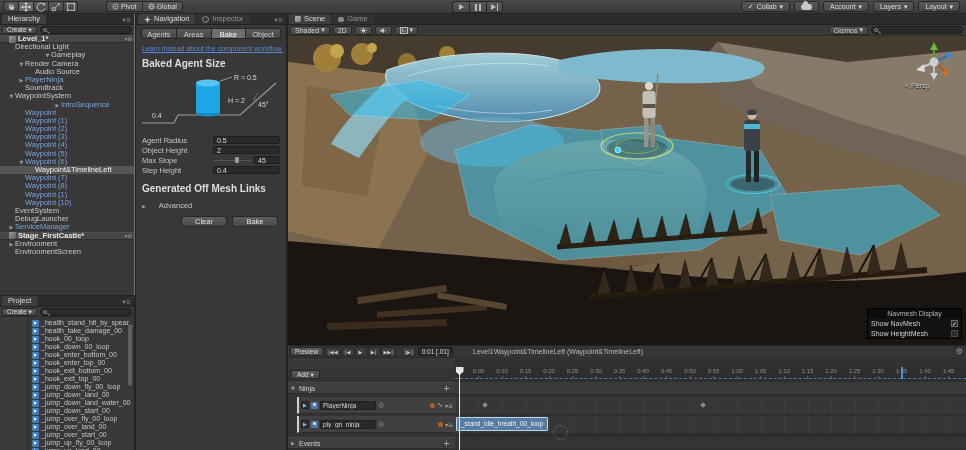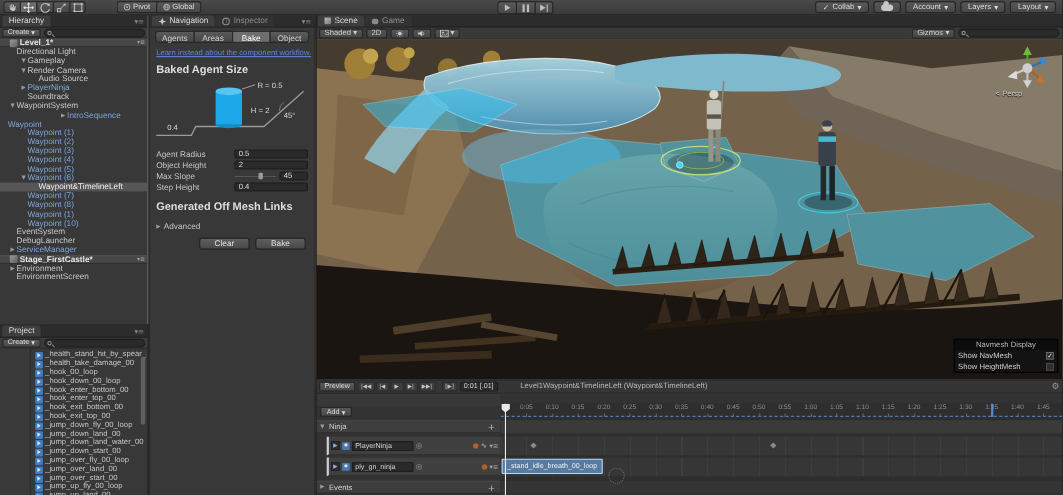--- a/index.html
+++ b/index.html
@@ -61,21 +61,21 @@
 .stab.active{background:#6e6e6e;color:#fff}
 .link{margin:6px 6px 0 6px;font-size:7px;color:#5d86d8;text-decoration:underline;white-space:nowrap}
 .isecttl{margin:6px 6px 0 6px;font-size:10px;font-weight:bold;color:#dedede}
 .irow{display:flex;align-items:center;height:10px;padding:0 6px;gap:3px}
 .ilabel{flex:0 0 68px;font-size:7.5px;color:#c4c4c4}
 .ifield{flex:1;height:8px;line-height:7px;background:#2a2a2a;border:1px solid #1e1e1e;border-radius:2px;font-size:7px;color:#dcdcdc;padding:0 3px}
 .islider{display:none}
 .irow.has-slider .islider{display:block;flex:1;height:1px;background:#1f1f1f;border-bottom:1px solid #555;position:relative}
 .irow.has-slider .islider i{position:absolute;left:58%;top:-2.5px;width:4px;height:6px;background:#9a9a9a;border-radius:1px}
 .irow.has-slider .ifield{flex:0 0 26px}
-.foldrow{margin:7px 6px 0 6px;font-size:7.5px;color:#c4c4c4;display:flex;gap:3px;align-items:center}
+.foldrow{margin:7px 6px 0 6px;font-size:7.5px;color:#c4c4c4;display:flex;gap:13px;align-items:center}
 .btnrow{display:flex;justify-content:flex-end;gap:5px;margin:6px 8px 0 0}
 .ibtn{width:46px;height:11px;line-height:10px;text-align:center;font-size:7.5px;color:#e2e2e2;background:linear-gradient(#5e5e5e,#494949);border:1px solid #262626;border-radius:3px}
 
 .vtoolbar{height:11px;background:#393939;border-bottom:1px solid #2a2a2a;display:flex;align-items:center;padding:0 3px;gap:3px;font-size:7px;color:#cfcfcf}
 .vbtn{height:9px;padding:0 4px;background:linear-gradient(#555,#454545);border:1px solid #282828;border-radius:2px;display:flex;align-items:center;gap:2px}
 .vspacer{flex:1}
 .vsearch{width:92px;height:8px;background:#2a2a2a;border:1px solid #1e1e1e;border-radius:4px;position:relative}
 .viewport{position:relative;width:679px;height:309px;overflow:hidden;background:#6d5c47}
 .persp{position:absolute;left:618px;top:46px;font-size:7px;color:#cfcfcf;text-shadow:0 1px 1px #000}
 .nmoverlay{position:absolute;left:580px;top:272px;width:95px;background:rgba(20,20,20,.92);border:1px solid #000;font-size:7px}
@@ -243,21 +243,21 @@
           <span class="rowmenu uicon">▾≡</span>
         </div>
 
         <div class="hrow" style="padding-left: 8px; --i: 1;">
           <span class="arrow uicon"></span>
 
           <span>Directional Light</span>
           <span class="rowmenu uicon"></span>
         </div>
 
-        <div class="hrow" style="padding-left: 18px; --i: 2;">
+        <div class="hrow" style="padding-left: 8px; margin-left: 36px; --i: 2;">
           <span class="arrow uicon">▼</span>
 
           <span>Gameplay</span>
           <span class="rowmenu uicon"></span>
         </div>
 
         <div class="hrow" style="padding-left: 18px; --i: 3;">
           <span class="arrow uicon">▼</span>
 
           <span>Render Camera</span>
@@ -292,21 +292,21 @@
           <span class="rowmenu uicon"></span>
         </div>
 
         <div class="hrow prefab" style="padding-left: 18px; margin-left: 36px; --i: 8;">
           <span class="arrow uicon">▶</span>
 
           <span>IntroSequence</span>
           <span class="rowmenu uicon"></span>
         </div>
 
-        <div class="hrow prefab" style="--i: 9;">
+        <div class="hrow prefab" style="padding-left: 18px; --i: 9;">
           <span class="arrow uicon"></span>
 
           <span>Waypoint</span>
           <span class="rowmenu uicon"></span>
         </div>
 
         <div class="hrow prefab" style="padding-left: 18px; --i: 10;">
           <span class="arrow uicon"></span>
 
           <span>Waypoint (1)</span>

